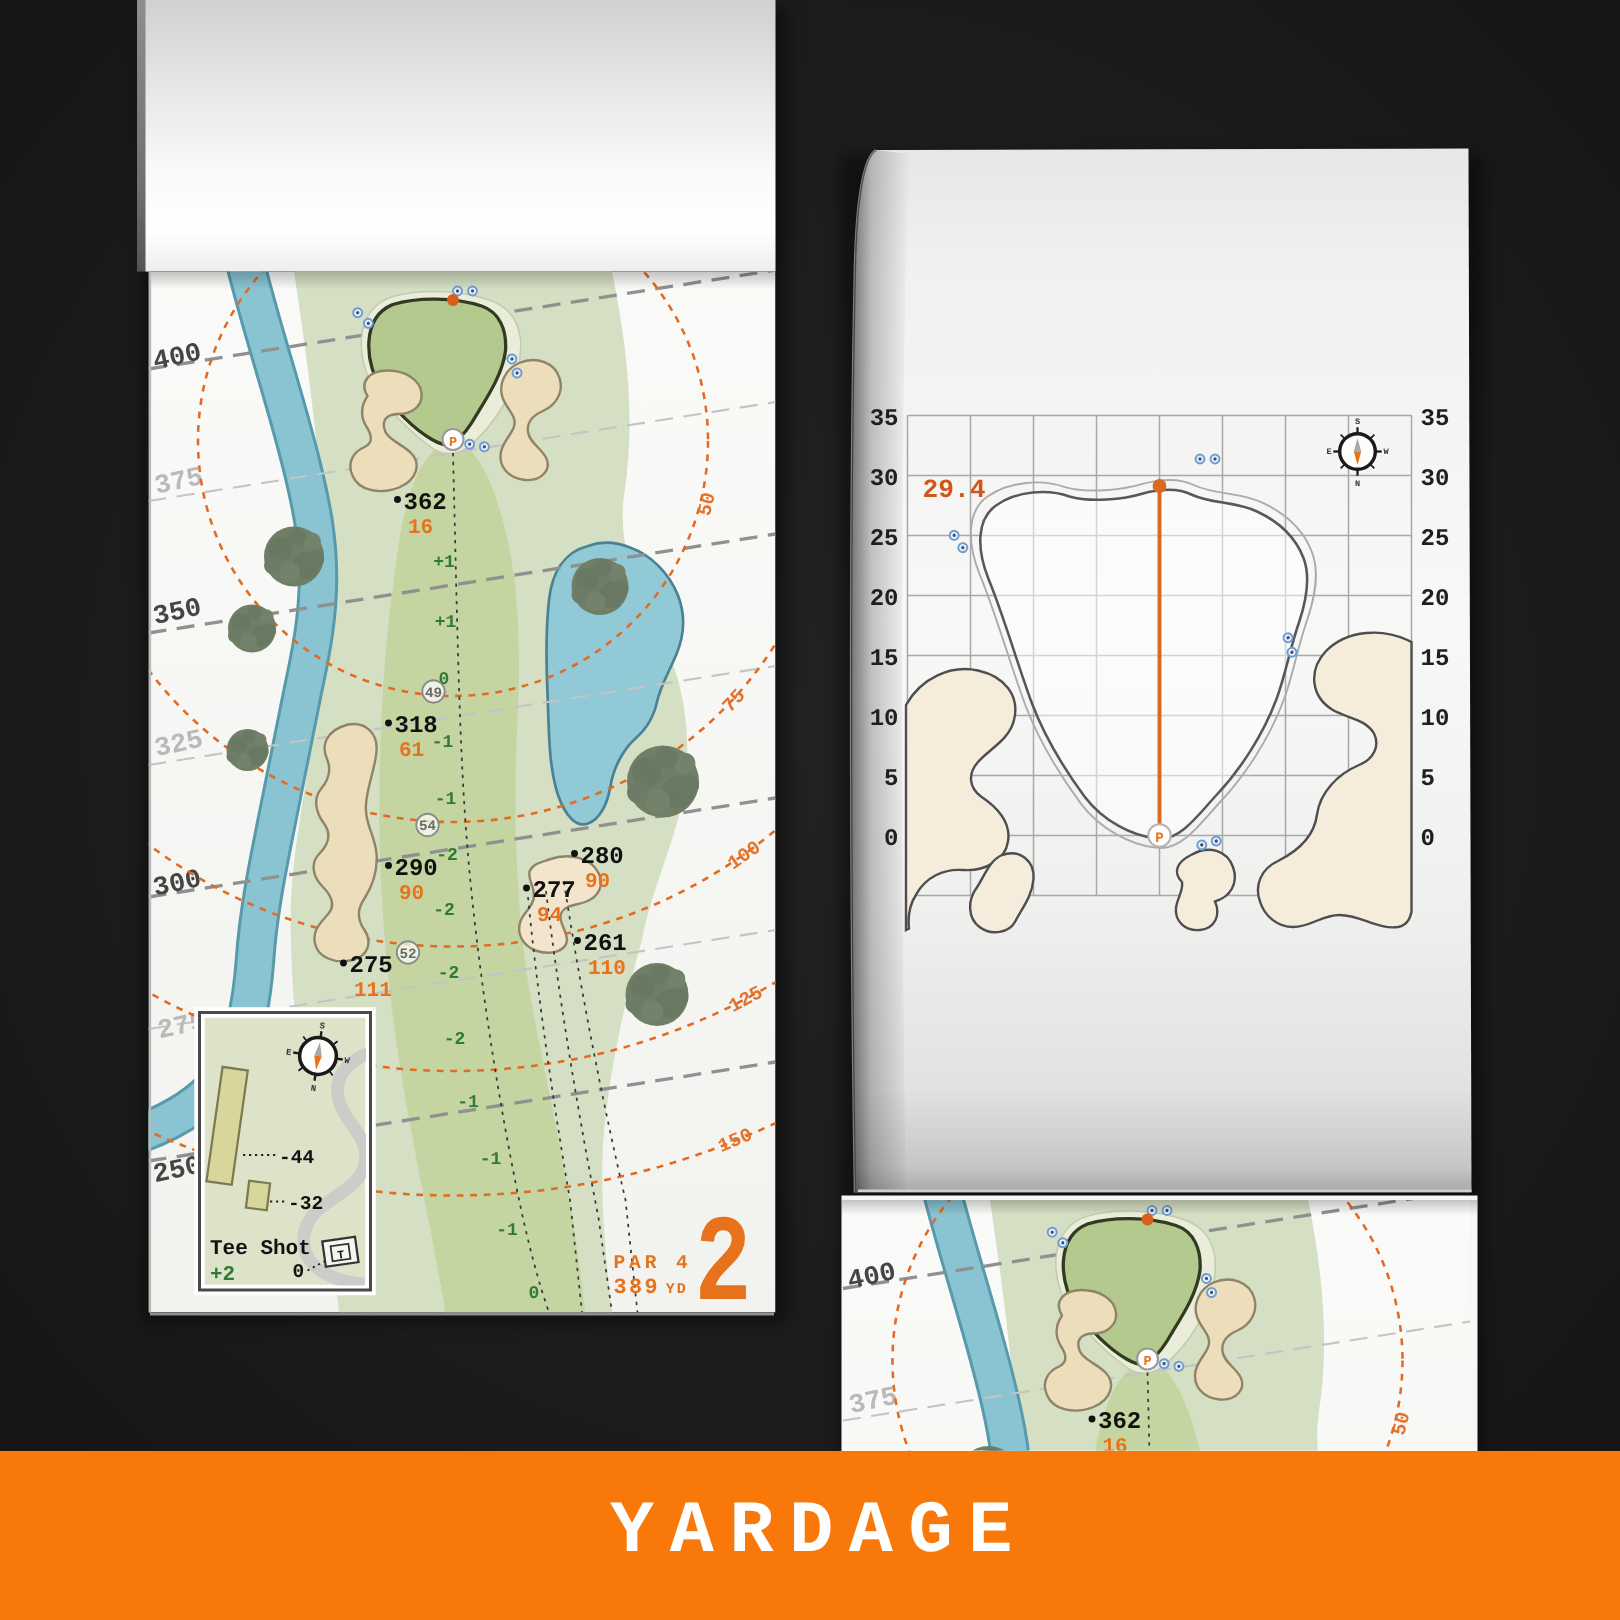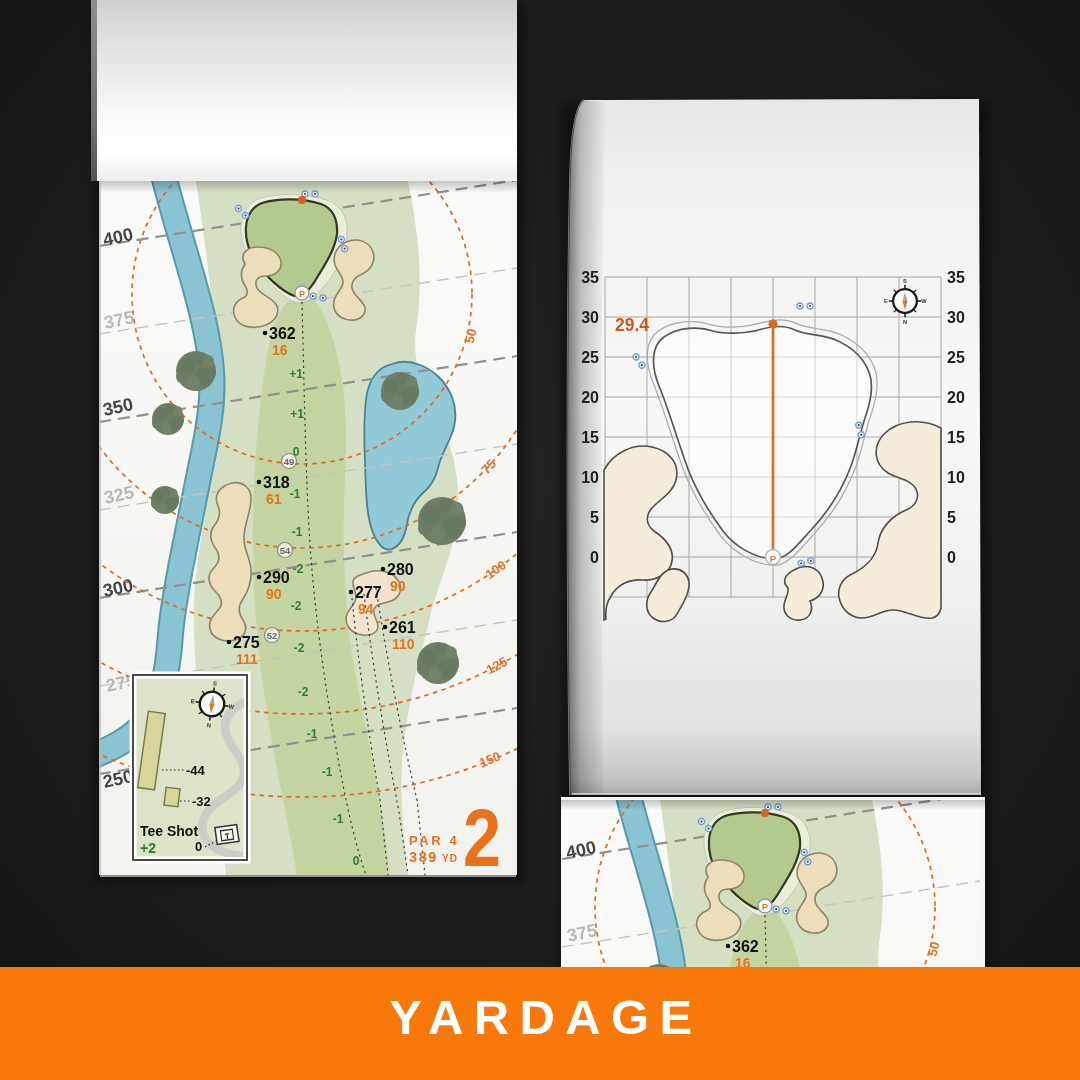--- a/index.html
+++ b/index.html
@@ -1,17 +1,17 @@
 <!DOCTYPE html>
 <html><head>
 <meta charset="utf-8">
 <style>
   html,body{margin:0;padding:0;background:#141414;}
   #stage{width:1080px;height:1080px;position:relative;overflow:hidden;
-         font-family:Liberation Sans, sans-serif;}
+         font-family:Liberation Mono, monospace;}
   svg{display:block}
 </style>
 </head>
 <body>
 <div id="stage">
 <svg width="1080" height="1080" viewBox="0 0 1080 1080">
 <defs>
   <radialGradient id="bgGrad" cx="50%" cy="45%" r="75%">
     <stop offset="0%" stop-color="#222222"></stop>
     <stop offset="60%" stop-color="#1b1b1b"></stop>

